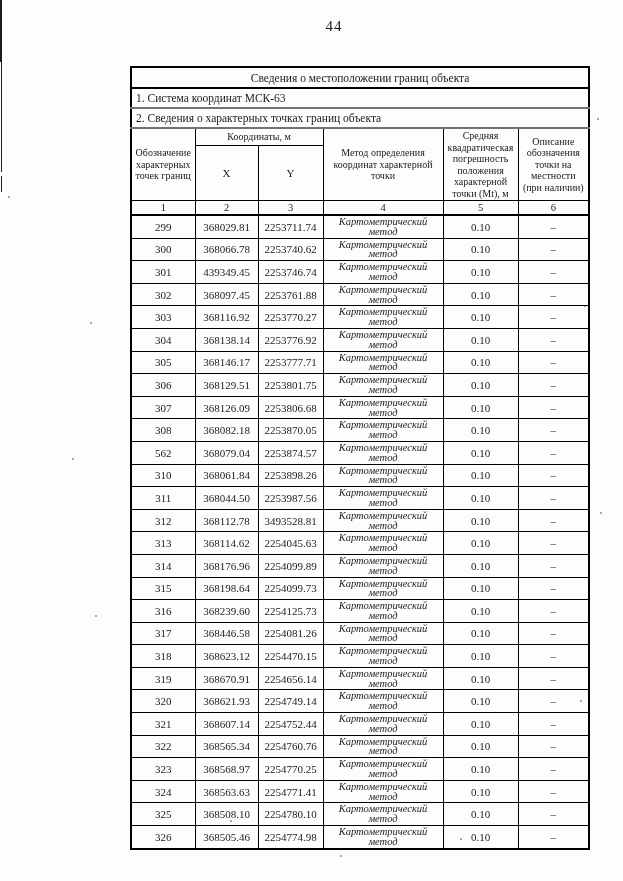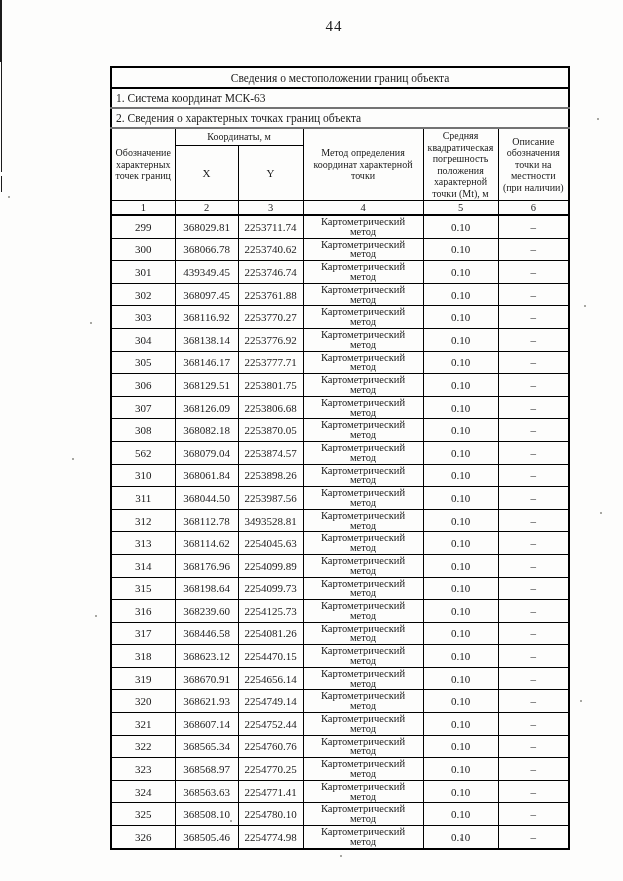--- a/index.html
+++ b/index.html
@@ -23,21 +23,21 @@
     border-collapse:collapse;table-layout:fixed;
     font-size:11px;line-height:12px;
   }
   table.doc td, table.doc th{
     border:1px solid #000;
     font-weight:normal;
     padding:1px 2px;
     vertical-align:middle;
     overflow:hidden;
   }
-  table.doc{border:2px solid #000;}
+  table.doc{border:2px solid #000;margin-left:20px;}
   tr.title-row td{
     text-align:center;height:17px;font-size:11.5px;
     border-bottom:2px solid #000;
   }
   tr.section-row td{
     text-align:left;height:16px;font-size:11.5px;padding-left:4px;
     border-bottom:2px solid #737373;
   }
   tr.head-main th{
     text-align:center;font-size:10px;line-height:11.5px;
@@ -46,21 +46,21 @@
   th.coords-group{height:14px;border-bottom:1px solid #000;}
   tr.head-xy th{height:50px;text-align:center;font-size:11px;}
   tr.num-row td{
     text-align:center;height:11px;font-size:10.5px;line-height:11px;
     border-bottom:2px solid #000;
   }
   tbody td{
     text-align:center;height:19.6px;font-size:11px;
   }
   tbody td.method{
-    font-size:10.5px;line-height:9.8px;white-space:pre-line;
+    font-size:10.5px;line-height:9.8px;white-space:pre-line;font-style:italic;
   }
 </style>
 </head>
 <body>
 
 <div class="edge-line" style="left:0;top:0;width:2px;height:62px;"></div>
 <div class="edge-line" style="left:1px;top:62px;width:1px;height:110px;"></div>
 <div class="edge-line" style="left:1px;top:176px;width:1px;height:16px;"></div>
 <div class="speck" style="left:8px;top:196px;width:2px;height:2px;"></div>
 <div class="speck" style="left:597px;top:118px;width:2px;height:2px;"></div>

